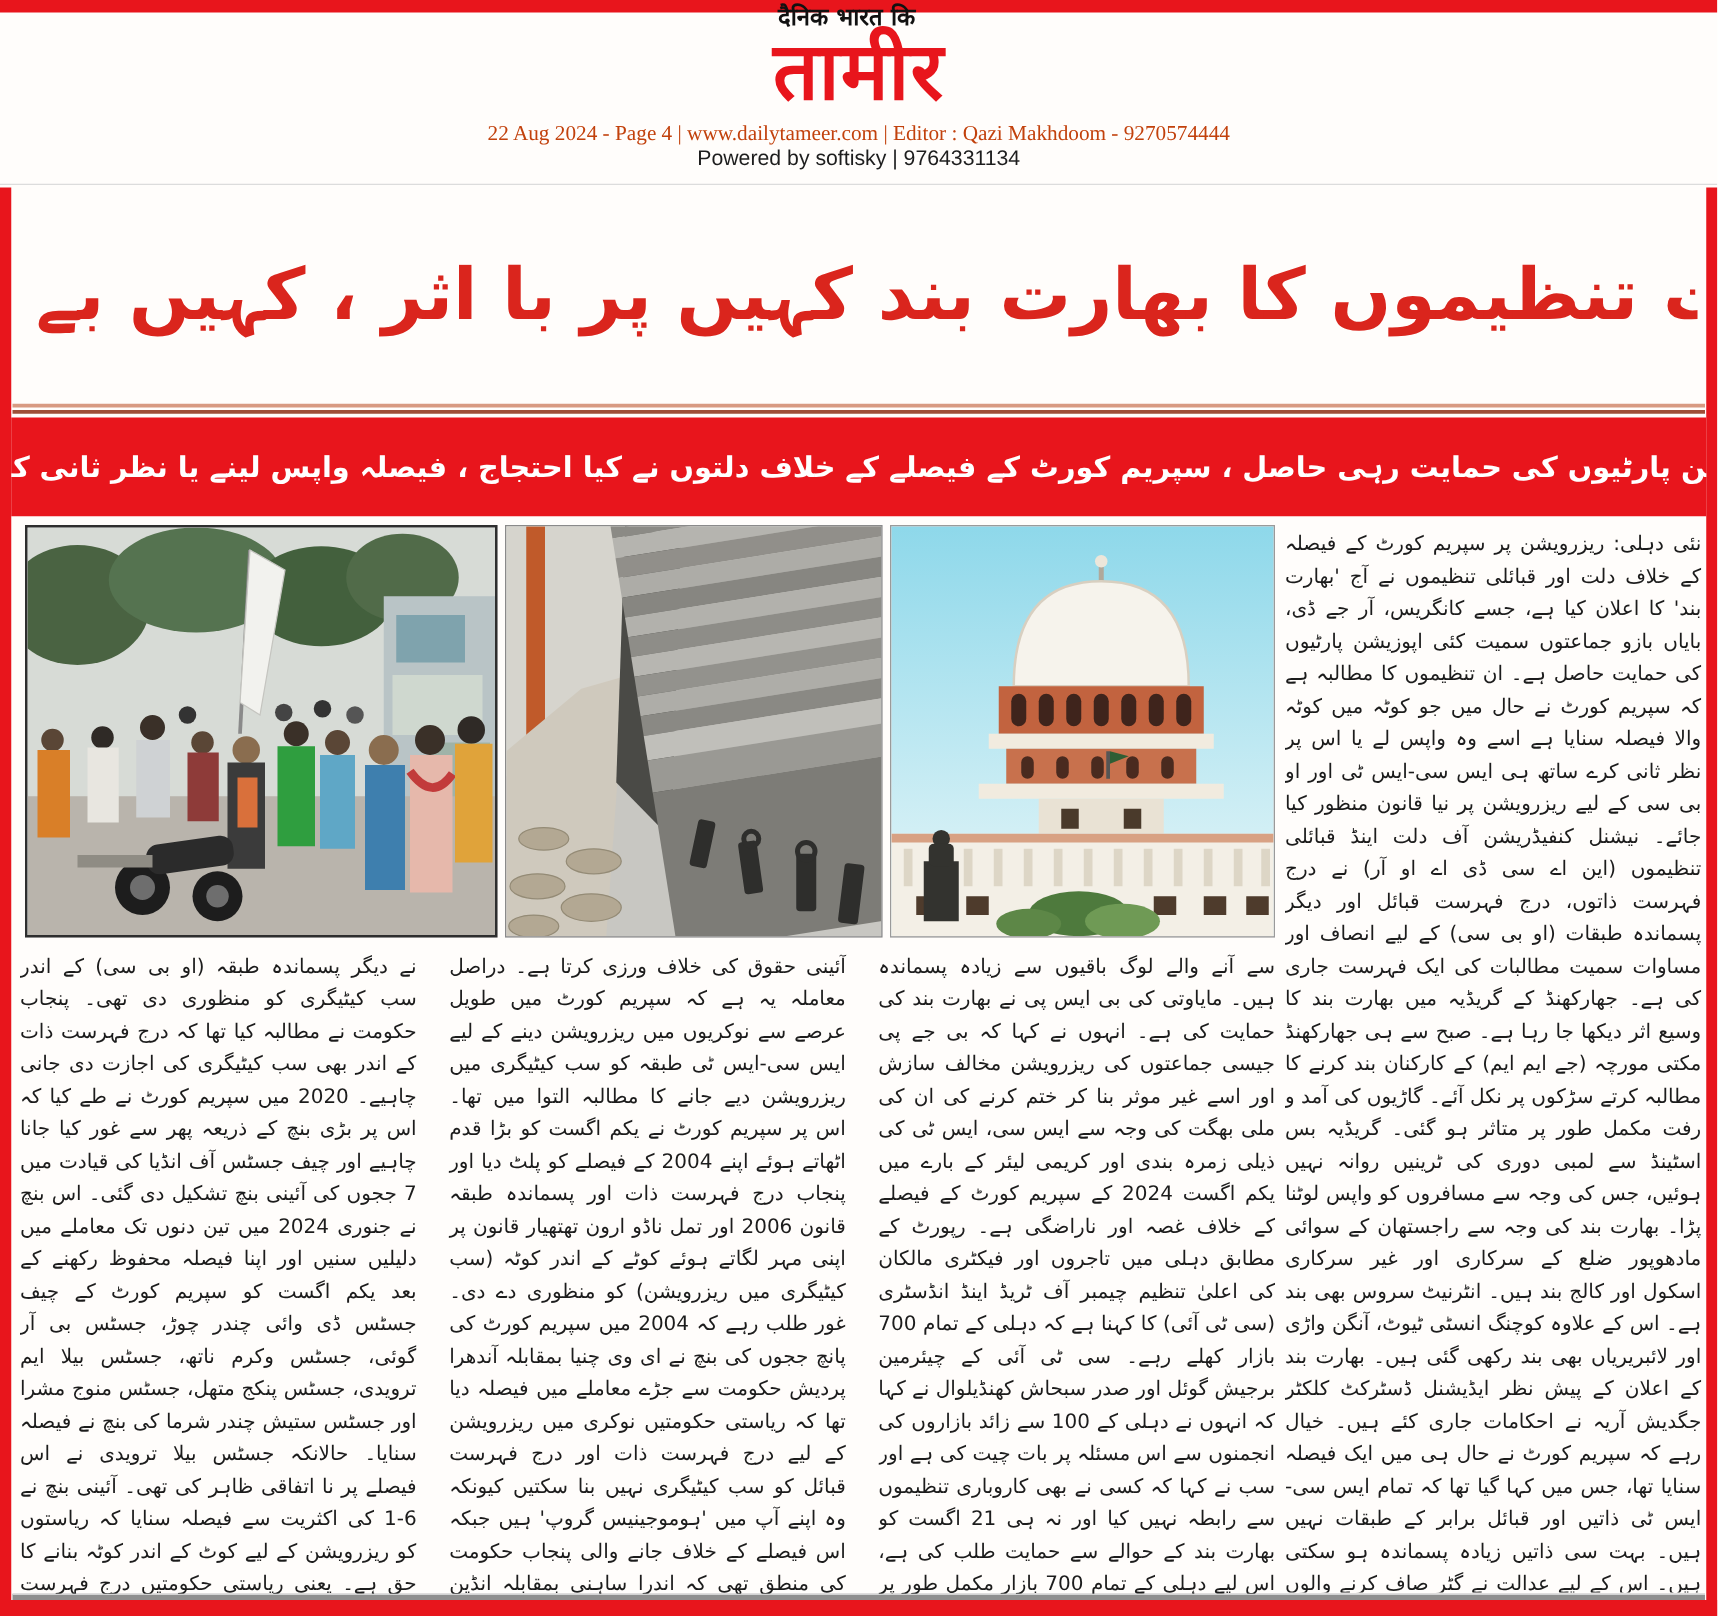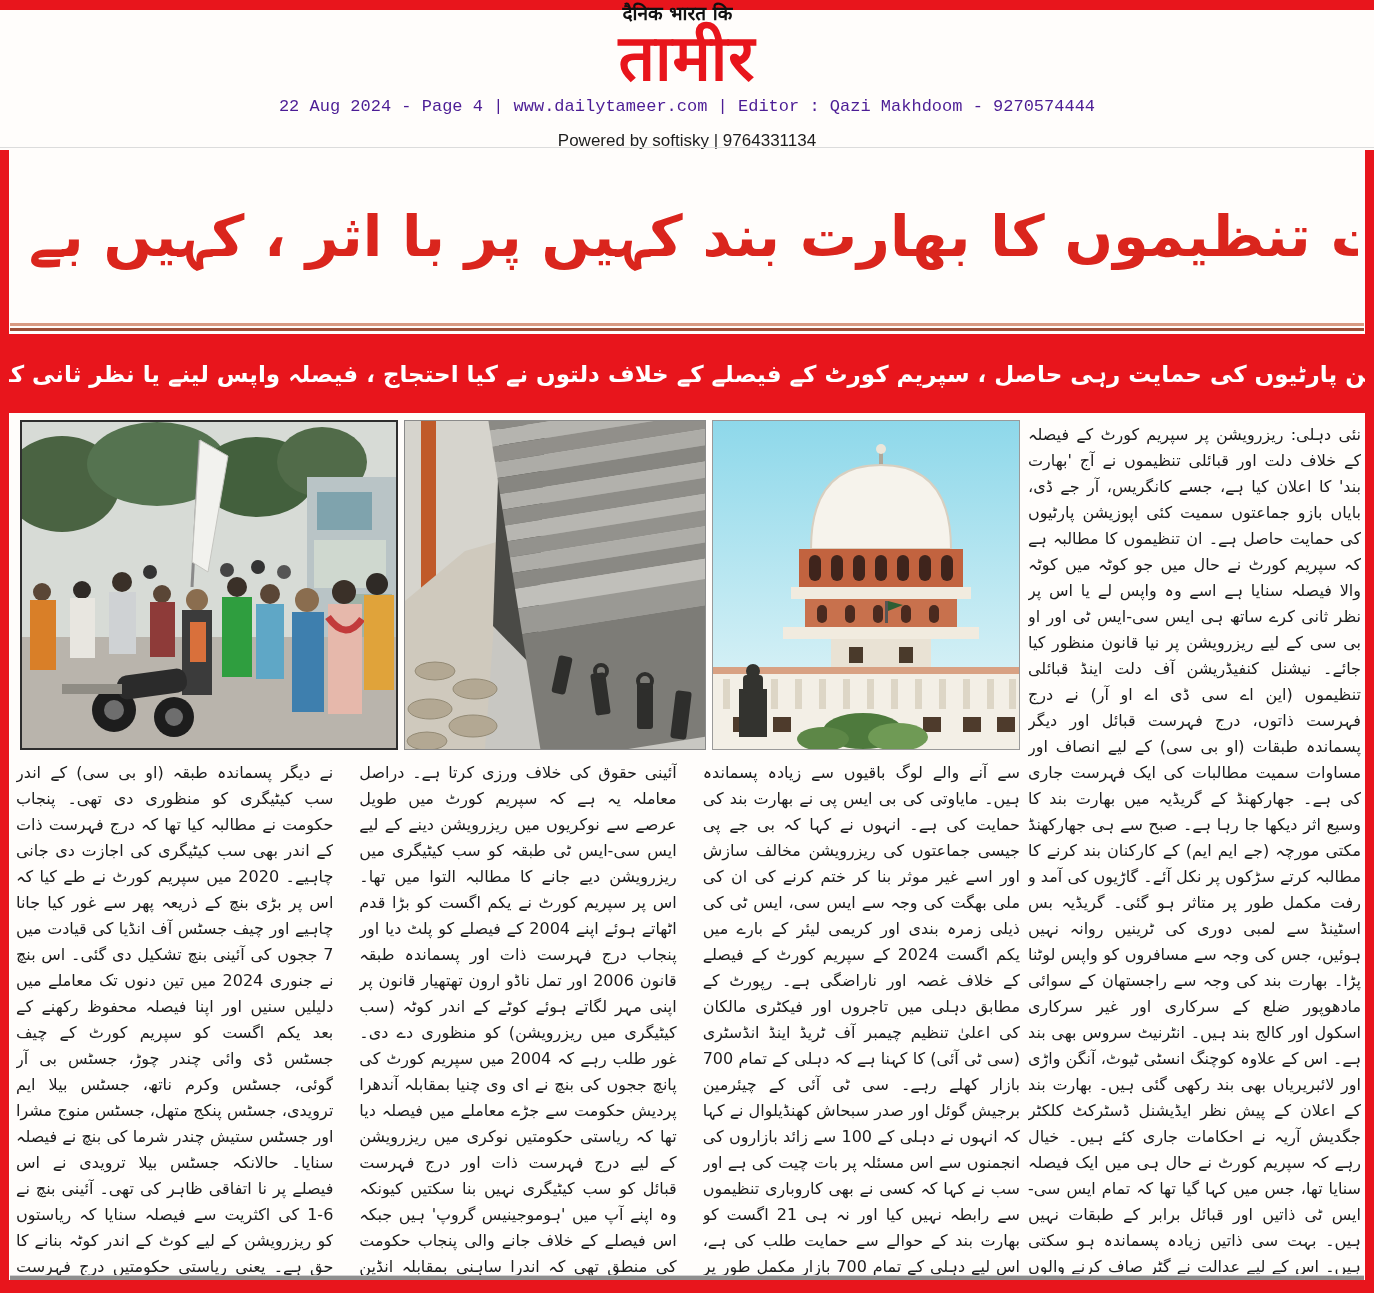--- a/index.html
+++ b/index.html
@@ -9,22 +9,22 @@
   .bar-top{position:absolute;top:0;left:0;width:1374px;height:10px;background:#e8151c;}
   .bar-left{position:absolute;top:150px;bottom:0;left:0;width:9px;background:#e8151c;}
   .bar-right{position:absolute;top:150px;bottom:0;right:0;width:9px;background:#e8151c;}
   .bar-bottom{position:absolute;bottom:0;left:0;width:1374px;height:13px;background:#e8151c;}
   .footer-grey{position:absolute;bottom:13px;left:10px;right:10px;height:4px;background:#8f8f8f;border-top:1px solid #d2d2d2;}
   
   .masthead{position:absolute;top:0;left:0;width:1374px;text-align:center;}
   .logo-wrap{display:inline-block;text-align:left;}
   .tagline{font-family:"DejaVu Sans",sans-serif;font-weight:bold;font-size:19px;color:#111;margin-left:4px;}
   .logo{font-family:"DejaVu Sans",sans-serif;font-weight:bold;font-size:64px;line-height:1.02;color:#e8151c;letter-spacing:1px;}
-  .dateline{font-family:Liberation Mono, monospace;font-size:17px;color:#4c1d95;margin-top:6px;}
-  .powered{font-family:"Liberation Sans",sans-serif;font-size:17px;color:#1d1d1d;margin-top:15px;}
+  .dateline{font-family:Liberation Serif, serif;font-size:17px;color:#c2410c;margin-top:6px;}
+  .powered{font-family:"Liberation Sans",sans-serif;font-size:17px;color:#1d1d1d;margin-top:0;}
   .hairline{position:absolute;top:147px;left:0;right:0;border-top:1px solid #dcdcdc;}
   
   .headline{position:absolute;top:152px;left:16px;right:16px;height:168px;
             display:flex;align-items:center;justify-content:center;
             direction:rtl;color:#da251d;font-weight:bold;font-size:57px;line-height:1.1;
             white-space:nowrap;overflow:hidden;}
   .sep{position:absolute;left:10px;right:10px;}
   .sep-a{top:323px;height:3px;background:#d89a82;}
   .sep-b{top:328px;height:3px;background:#9e4f38;}
   

